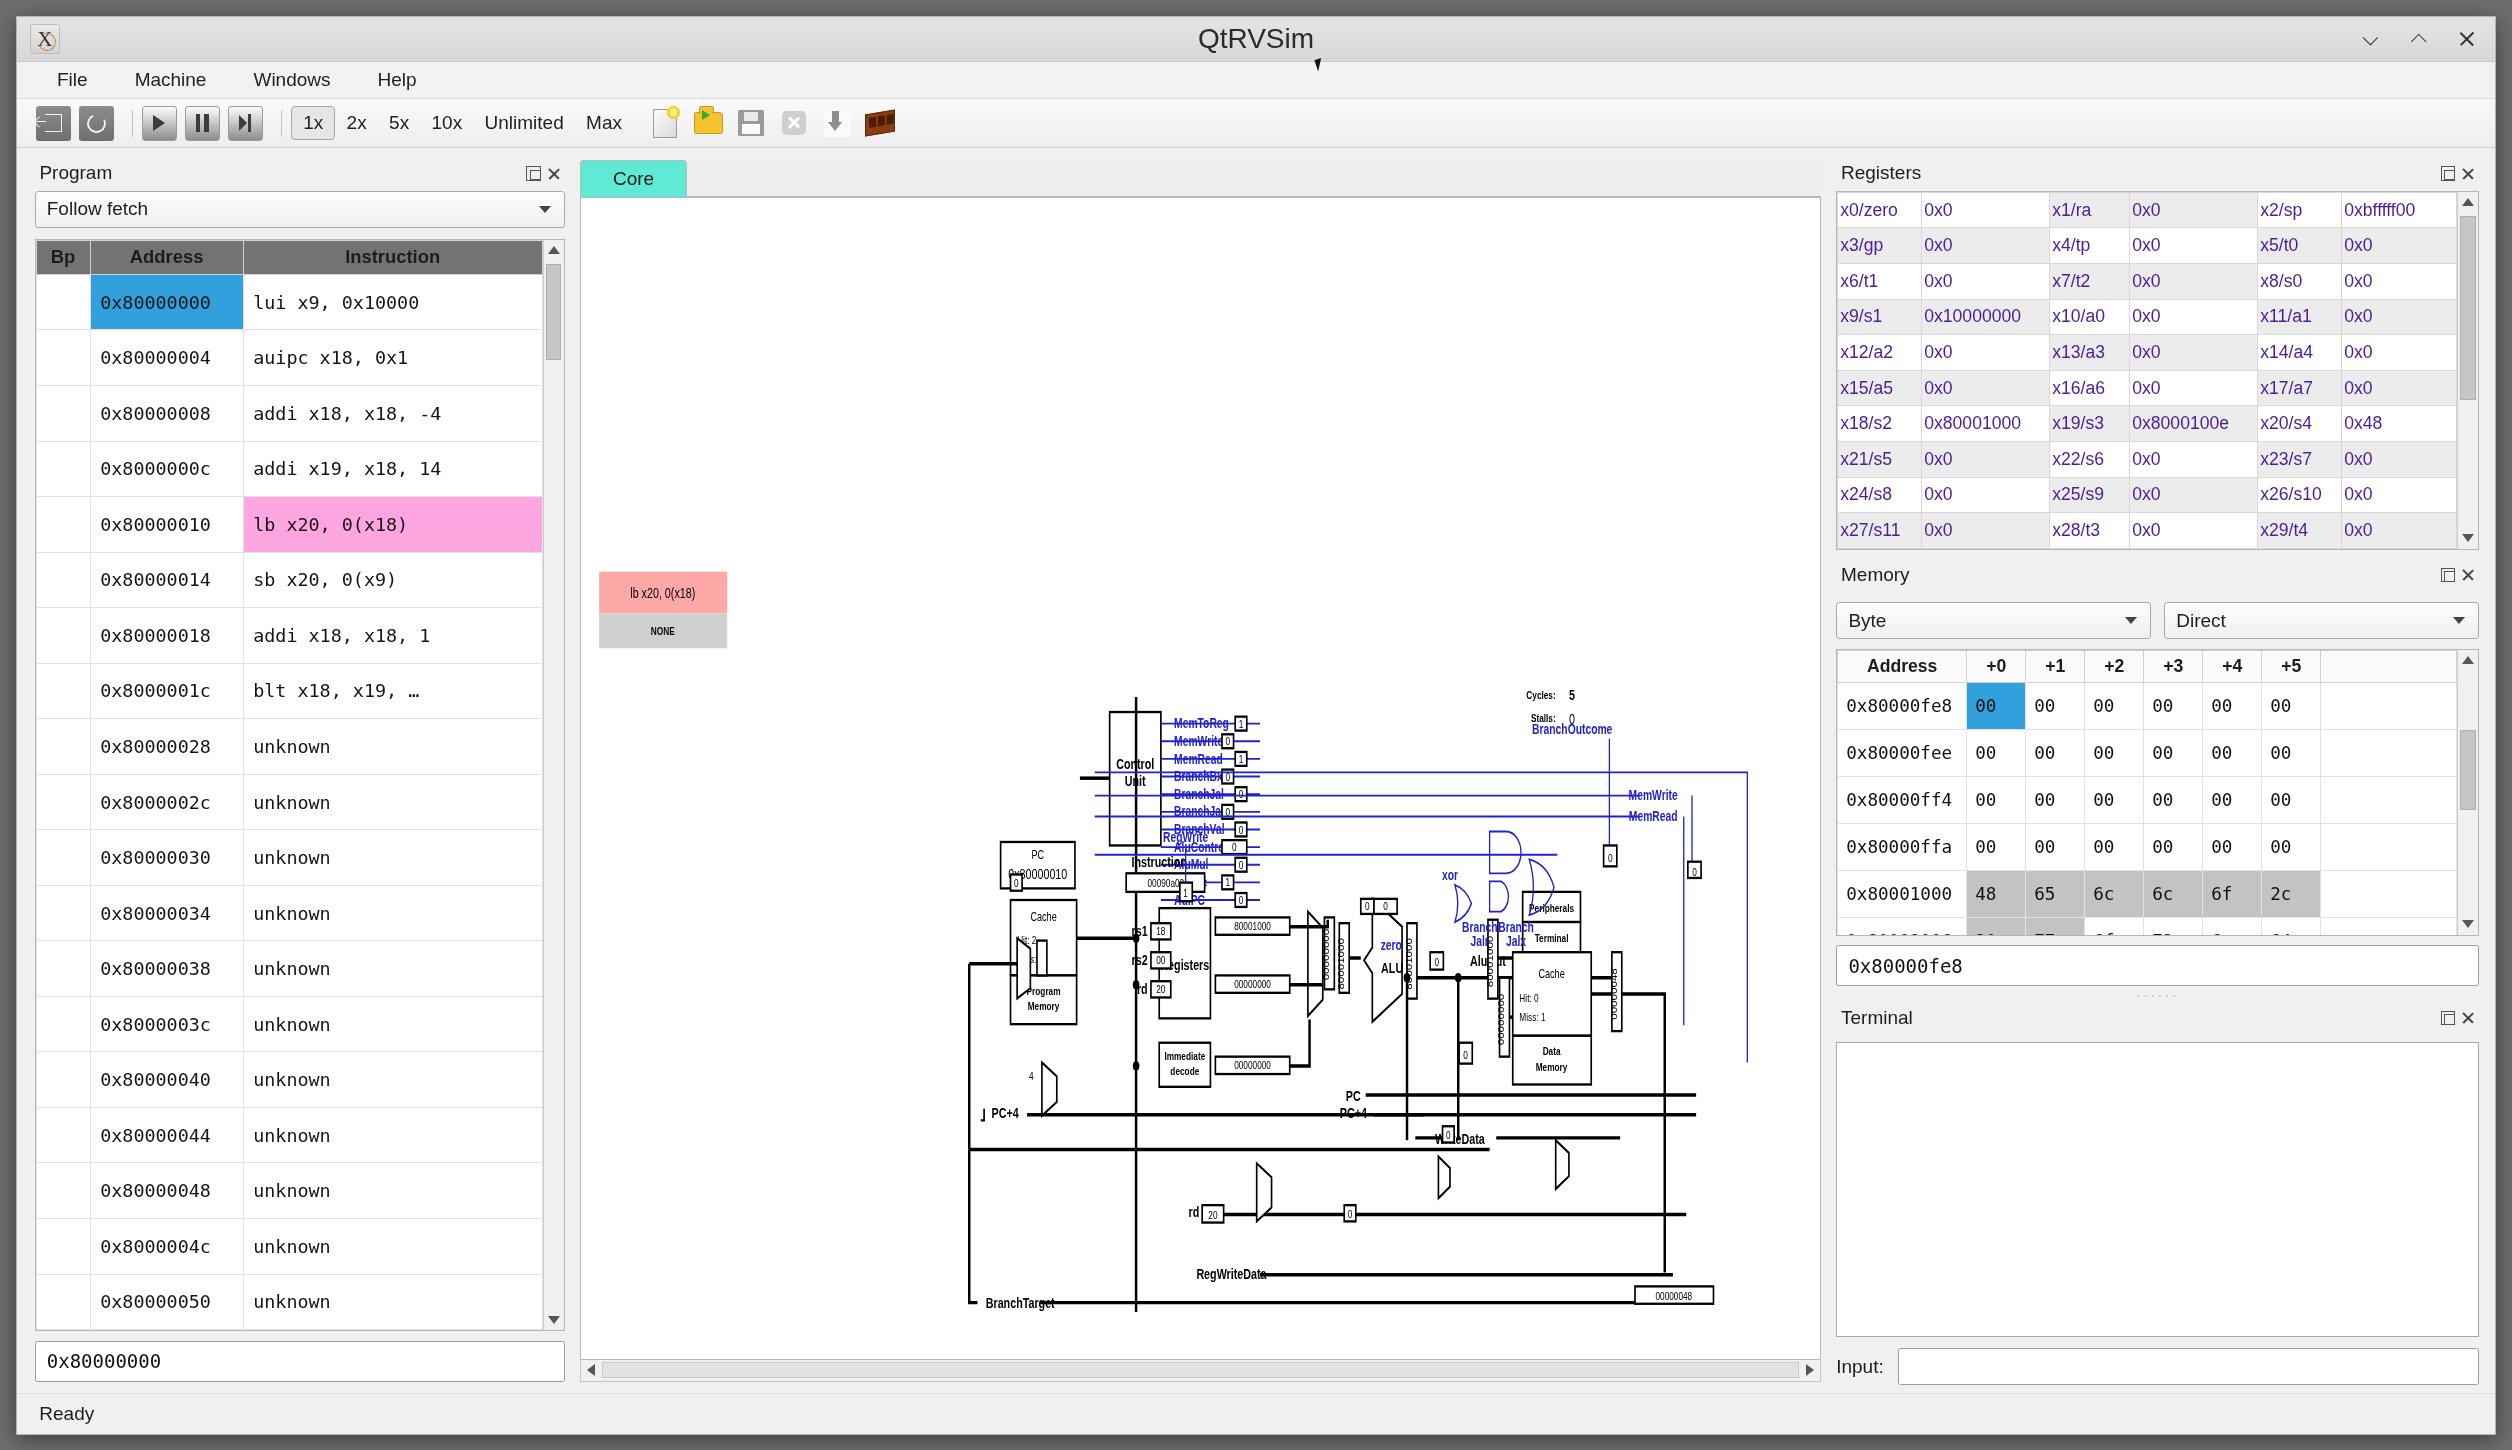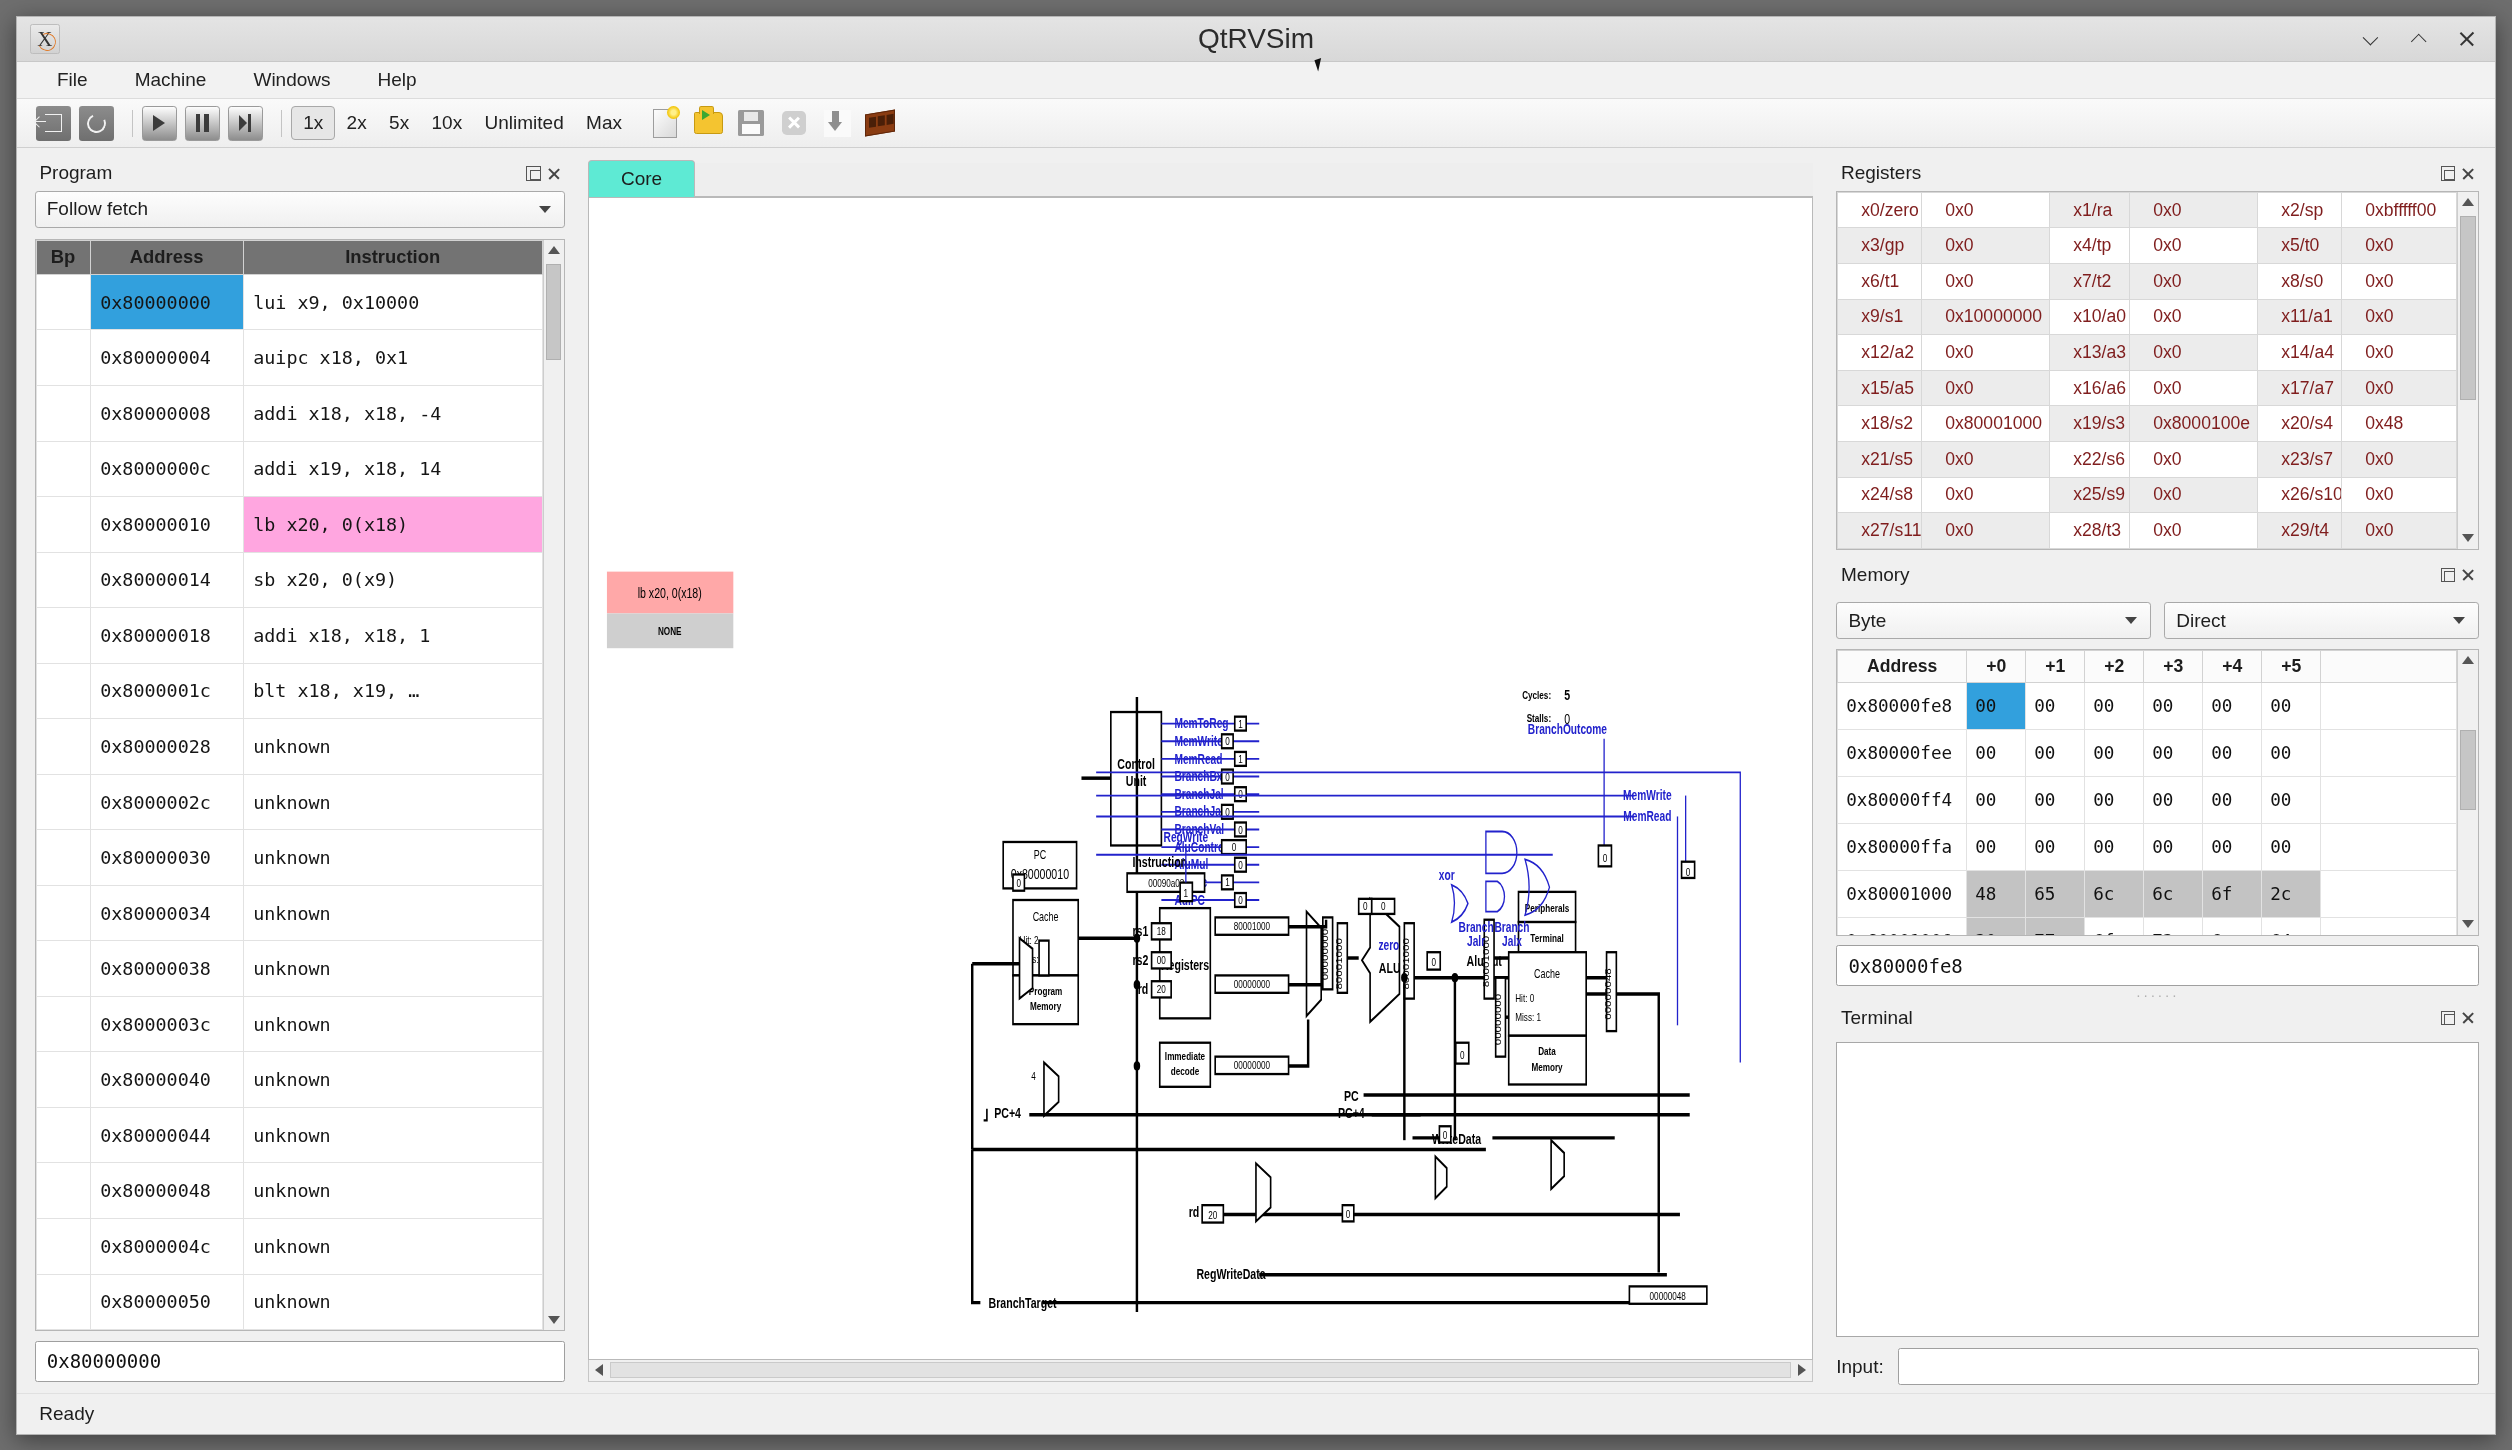--- a/index.html
+++ b/index.html
@@ -99,21 +99,21 @@
   .ic-x{width:24px;height:24px;background:#cfcfcf;border-radius:4.8px;position:relative;}
   .ic-x::before,.ic-x::after{content:"";position:absolute;left:4.8px;top:10.4px;width:14.4px;height:3.2px;background:#fff;}
   .ic-x::before{transform:rotate(45deg);} .ic-x::after{transform:rotate(-45deg);}
   .ic-down{width:27px;height:27px;background:#fafafa;position:relative;}
   .ic-down::before{content:"";position:absolute;left:8px;top:1.6px;width:7.2px;height:12.8px;background:#8f8f8f;}
   .ic-down::after{content:"";position:absolute;left:4.8px;top:12.8px;width:0;height:0;border-left:7.2px solid transparent;border-right:7.2px solid transparent;border-top:9.6px solid #8f8f8f;}
   .ic-brick{width:30px;height:22.3px;background:#8a3c12;transform:skewY(-9deg);position:relative;border:0.8px solid #5e270b;}
   .ic-brick::before{content:"";position:absolute;left:3.2px;top:3.2px;width:6.4px;height:9.6px;background:#4a1f08;box-shadow:8.8px 0 0 #4a1f08, 17.6px 0 0 #4a1f08;}
 
   
-  .body { flex:1; display:flex; min-height:0; padding:3.2px 3.2px 0 3.2px; gap:12px; }
+  .body { flex:1; display:flex; min-height:0; padding:3.2px 3.2px 0 3.2px; gap:4px; }
   .panel-title { font-size:19px; color:#1d1d1d; padding:3.2px 0 6.4px 4.8px; display:flex; align-items:center;}
   .panel-title .ttl{flex:1;}
   .dockbtns{display:flex;gap:6.4px;margin-right:3.2px;}
   .dockico{width:14.4px;height:14.4px;border:1.2px solid #555;position:relative;}
   .dockico.float::after{content:"";position:absolute;left:2.4px;top:2.4px;width:8.8px;height:8.8px;border:1.2px solid #555;background:#f0f0f0;}
   .dockico.close{border:none;}
   .dockico.close::before,.dockico.close::after{content:"";position:absolute;left:0;top:6.4px;width:14.4px;height:1.6px;background:#444;}
   .dockico.close::before{transform:rotate(45deg);} .dockico.close::after{transform:rotate(-45deg);}
 
   
@@ -153,21 +153,21 @@
   .hscroll{height:22.3px;flex:0 0 22.3px;background:#f0f0f0;border:0.8px solid #c6c6c6;border-top:none;position:relative;display:flex;align-items:center;}
   .hscroll .lf,.hscroll .rt{position:absolute;width:0;height:0;border-top:6.4px solid transparent;border-bottom:6.4px solid transparent;}
   .hscroll .lf{left:6.4px;border-right:8px solid #555;}
   .hscroll .rt{right:6.4px;border-left:8px solid #555;}
   .hscroll .thumb{position:absolute;left:21px;right:21px;top:2.4px;bottom:2.4px;background:#e2e2e2;border:0.8px solid #cacaca;}
 
   
   .col-right { width:662px; flex:0 0 662px; display:flex; flex-direction:column; padding:8px 12.8px 0 6.4px;}
   .reg-table-wrap{display:flex;border:0.8px solid #b6b6b6;background:#fff;height:359px;overflow:hidden;}
   table.regs{border-collapse:collapse;width:100%;font-size:17.6px;table-layout:fixed;}
-  table.regs td{border:0.8px solid #d8d8d8;height:17px;padding:0 23px;color:#7f1d1d;white-space:nowrap;overflow:hidden;}
+  table.regs td{border:0.8px solid #d8d8d8;height:17px;padding:0 2px;color:#4c1d95;white-space:nowrap;overflow:hidden;}
   .r-alt{background:#ececec;}
   .r-blue{color:#0000e0;} .r-red{color:#e00000;}
   .mem-controls{display:flex;gap:12.8px;margin-top:9.6px;}
   .mem-controls .combo{flex:1;}
   .mem-wrap{display:flex;border:0.8px solid #b6b6b6;background:#fff;margin-top:9.6px;height:287px;overflow:hidden;}
   table.mem{border-collapse:collapse;width:100%;font-size:17.6px;table-layout:fixed;}
   table.mem th{background:#fbfbfb;border:0.8px solid #d2d2d2;height:32px;font-size:17.6px;color:#1d1d1d;}
   table.mem td{border:0.8px solid #e2e2e2;height:47px;padding:0 8px;color:#111;}
   .m-gray{background:#c3c3c3;}
   .term-box{flex:1;background:#fff;border:0.8px solid #a8a8a8;margin-top:6.4px;min-height:0;}

